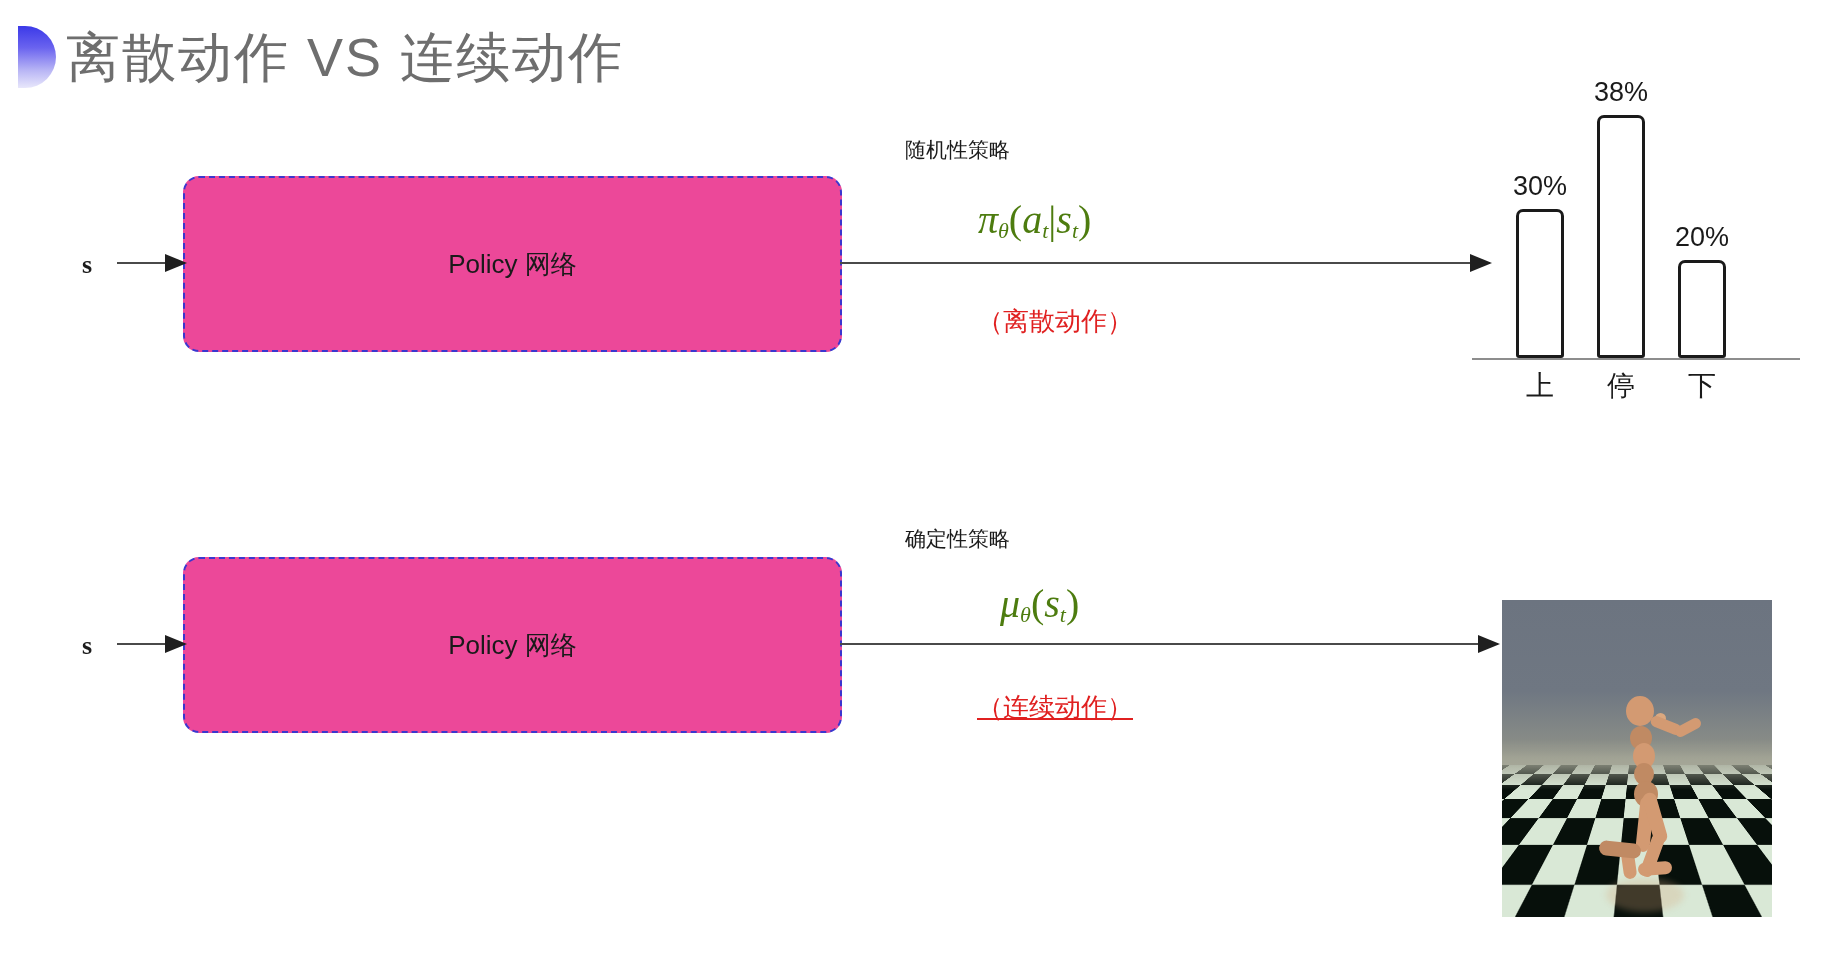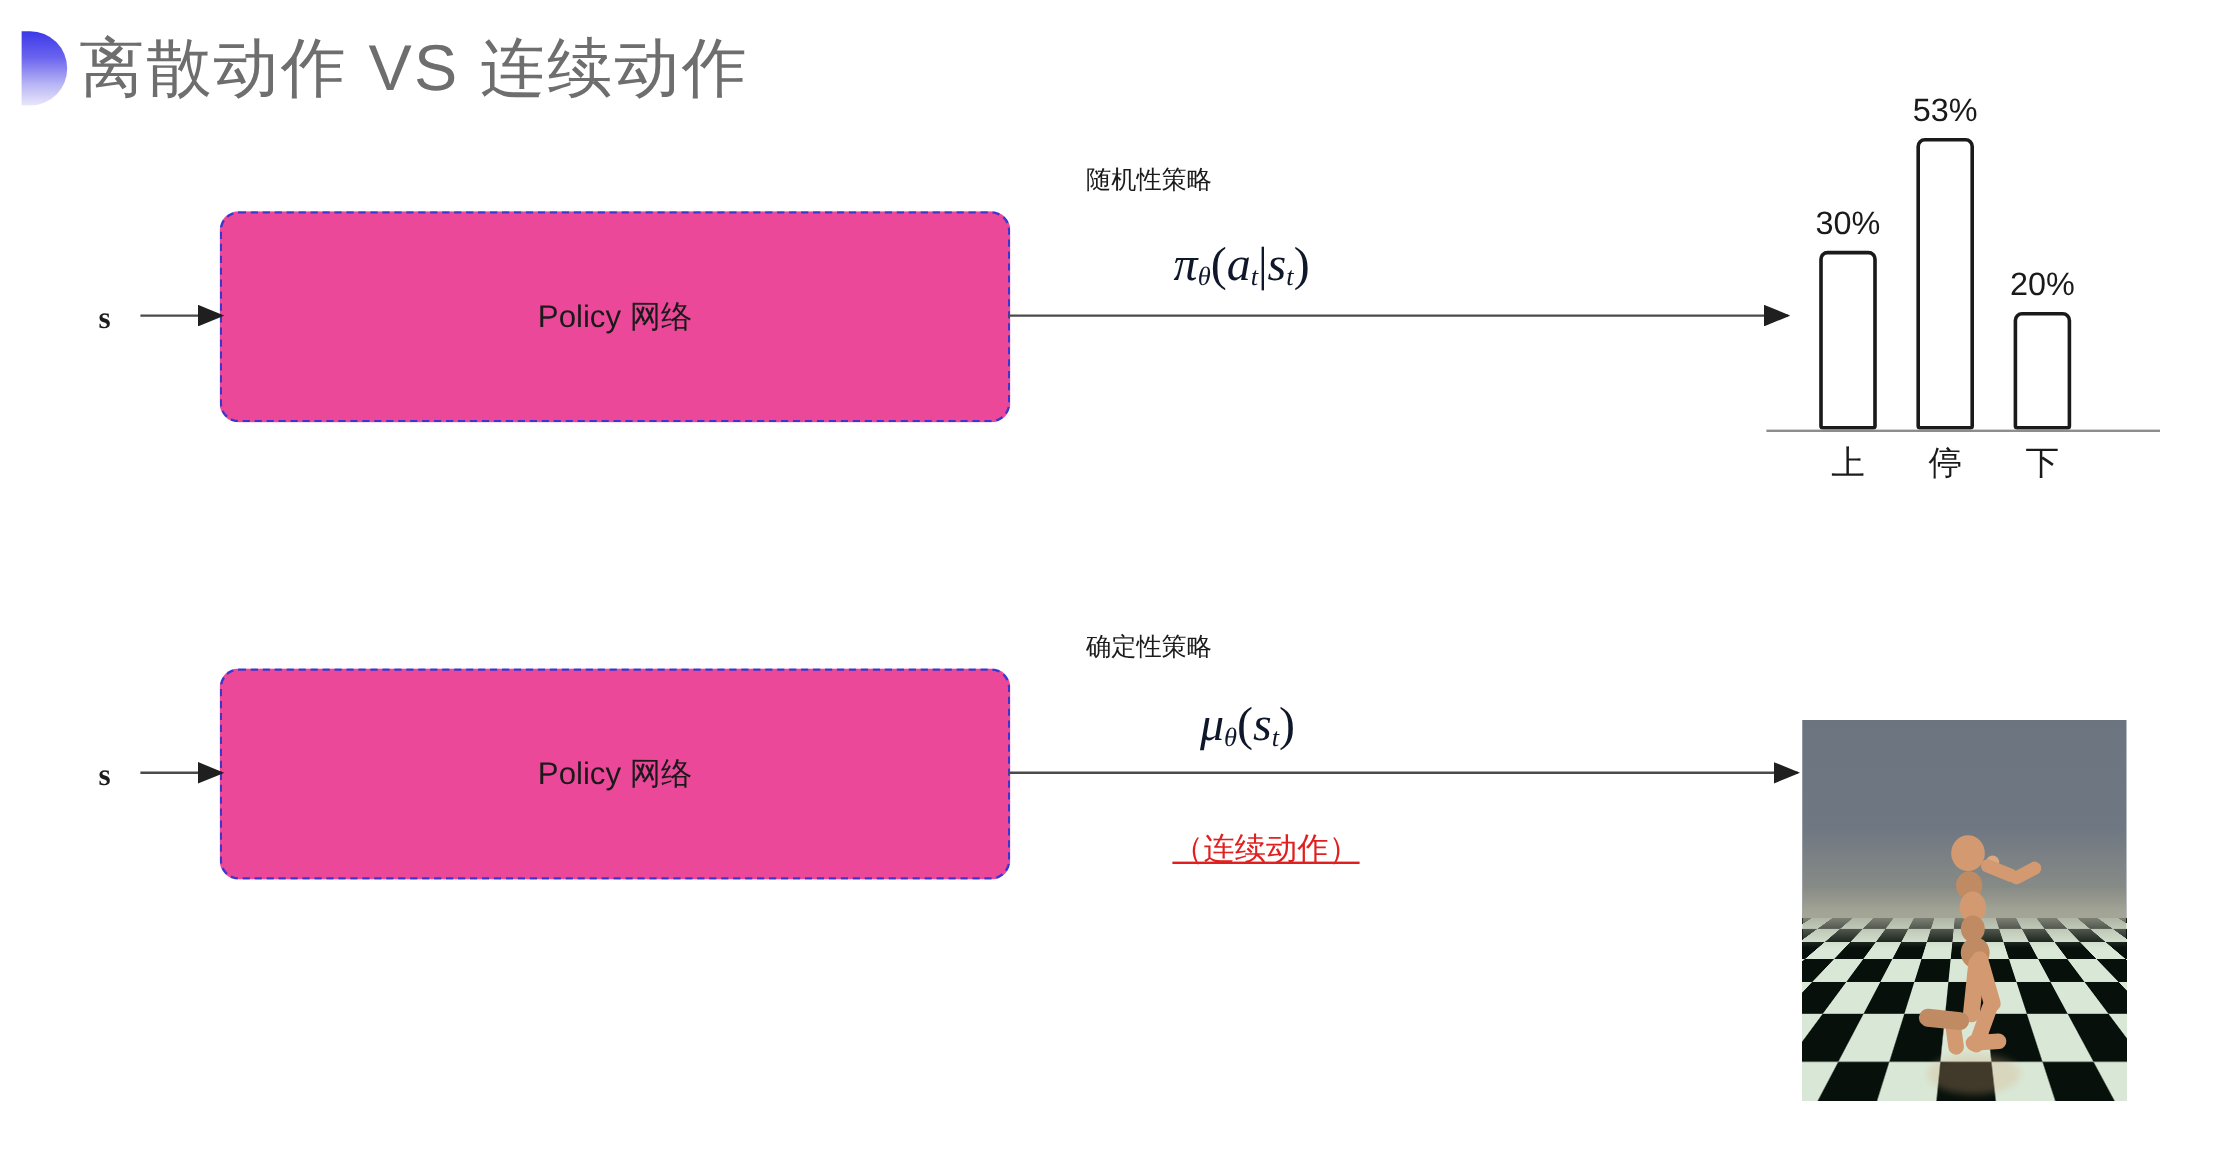--- a/index.html
+++ b/index.html
@@ -41,21 +41,21 @@
     position:absolute;left:0;right:0;top:50%;
     transform:translateY(-50%);
     text-align:center;
     font-size:26px;color:#1a1a1a;
     white-space:nowrap;
   }
   .policy-head{
     position:absolute;font-size:21px;color:#1b1b1b;white-space:nowrap;
   }
   .formula{
-    position:absolute;white-space:nowrap;color:#0f172a;
+    position:absolute;white-space:nowrap;color:#4d7c0f;
     font-family:"Liberation Serif","DejaVu Serif",serif;
     font-style:italic;font-size:40px;
   }
   .formula .up{font-style:italic;}
   .formula sub{font-size:0.55em;font-style:italic;vertical-align:-0.22em;}
   .formula .paren{font-style:normal;}
   .red-note{
     position:absolute;color:#e02020;font-size:26px;white-space:nowrap;
     text-align:center;
   }
@@ -127,32 +127,33 @@
   <div class="policy-box" style="left:183px;top:176px;width:655px;height:172px;">
     <div class="policy-box-label">Policy 网络</div>
   </div>
 
   <div class="policy-head" style="left:905px;top:136px;width:300px;">随机性策略</div>
 
   <div class="formula" style="left:978px;top:196px;">
     <span class="up">π<sub>θ</sub></span><span class="paren">(</span><span class="up">a<sub>t</sub></span><span class="paren">|</span><span class="up">s<sub>t</sub></span><span class="paren">)</span>
   </div>
 
+  <div class="red-note" style="left:905px;top:304px;width:300px;">（离散动作）</div>
 
   <div class="chart" style="left:1500px;top:100px;width:300px;height:320px;">
 
     <div style="position:absolute;left:16px;bottom:62px;width:48px;height:149px;">
       <div class="bar" style="left:0;width:48px;height:149px;"></div>
       <div class="bar-val" style="left:-14px;top:-38px;width:76px;">30%</div>
       <div class="bar-cat" style="left:-14px;top:158px;width:76px;">上</div>
     </div>
 
     <div style="position:absolute;left:97px;bottom:62px;width:48px;height:243px;">
       <div class="bar" style="left:0;width:48px;height:243px;"></div>
-      <div class="bar-val" style="left:-14px;top:-38px;width:76px;">53%</div>
+      <div class="bar-val" style="left:-14px;top:-38px;width:76px;">38%</div>
       <div class="bar-cat" style="left:-14px;top:252px;width:76px;">停</div>
     </div>
 
     <div style="position:absolute;left:178px;bottom:62px;width:53px;height:98px;">
       <div class="bar" style="left:0;width:48px;height:98px;"></div>
       <div class="bar-val" style="left:-14px;top:-38px;width:76px;">20%</div>
       <div class="bar-cat" style="left:-14px;top:107px;width:76px;">下</div>
     </div>
 
     <div class="axis-line" style="left:-28px;bottom:60px;width:328px;"></div>

